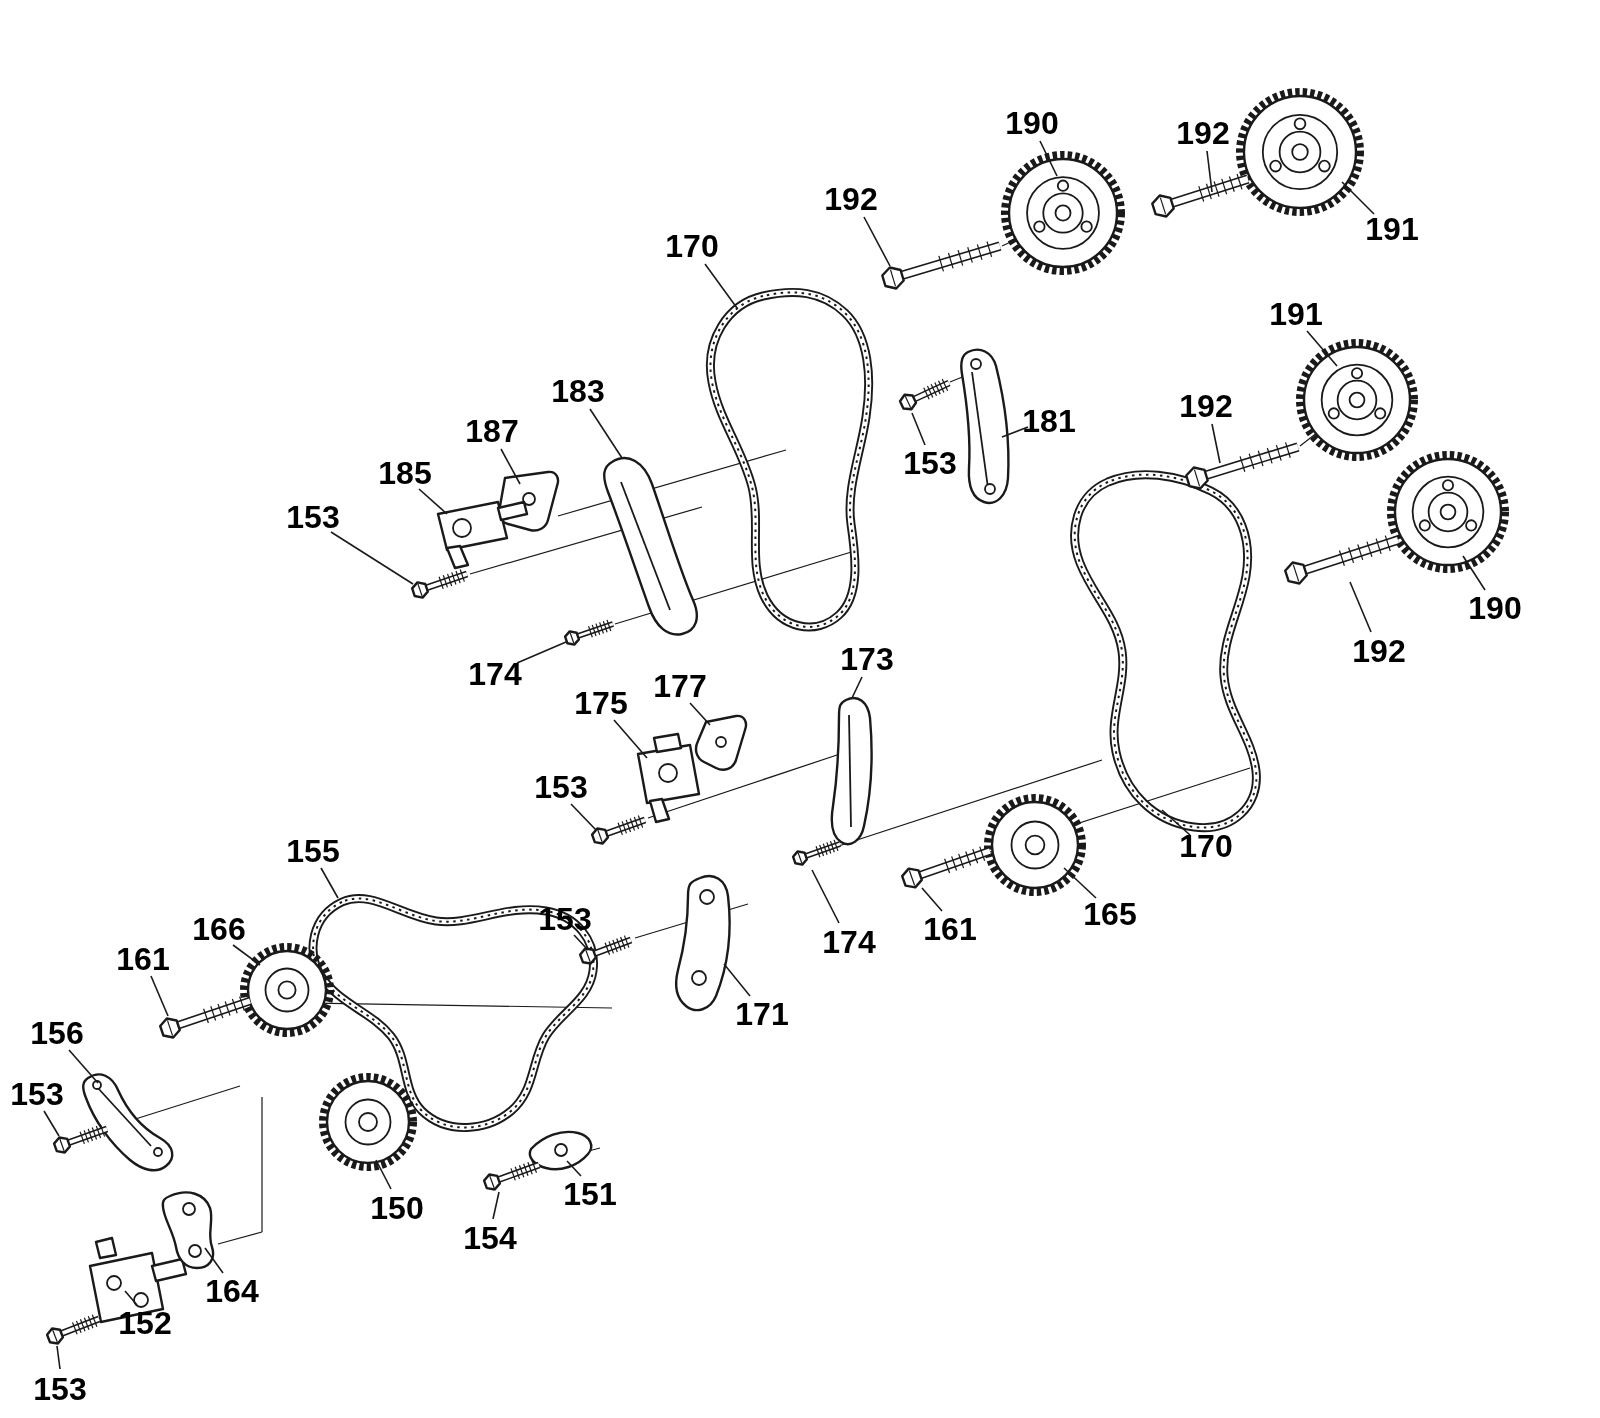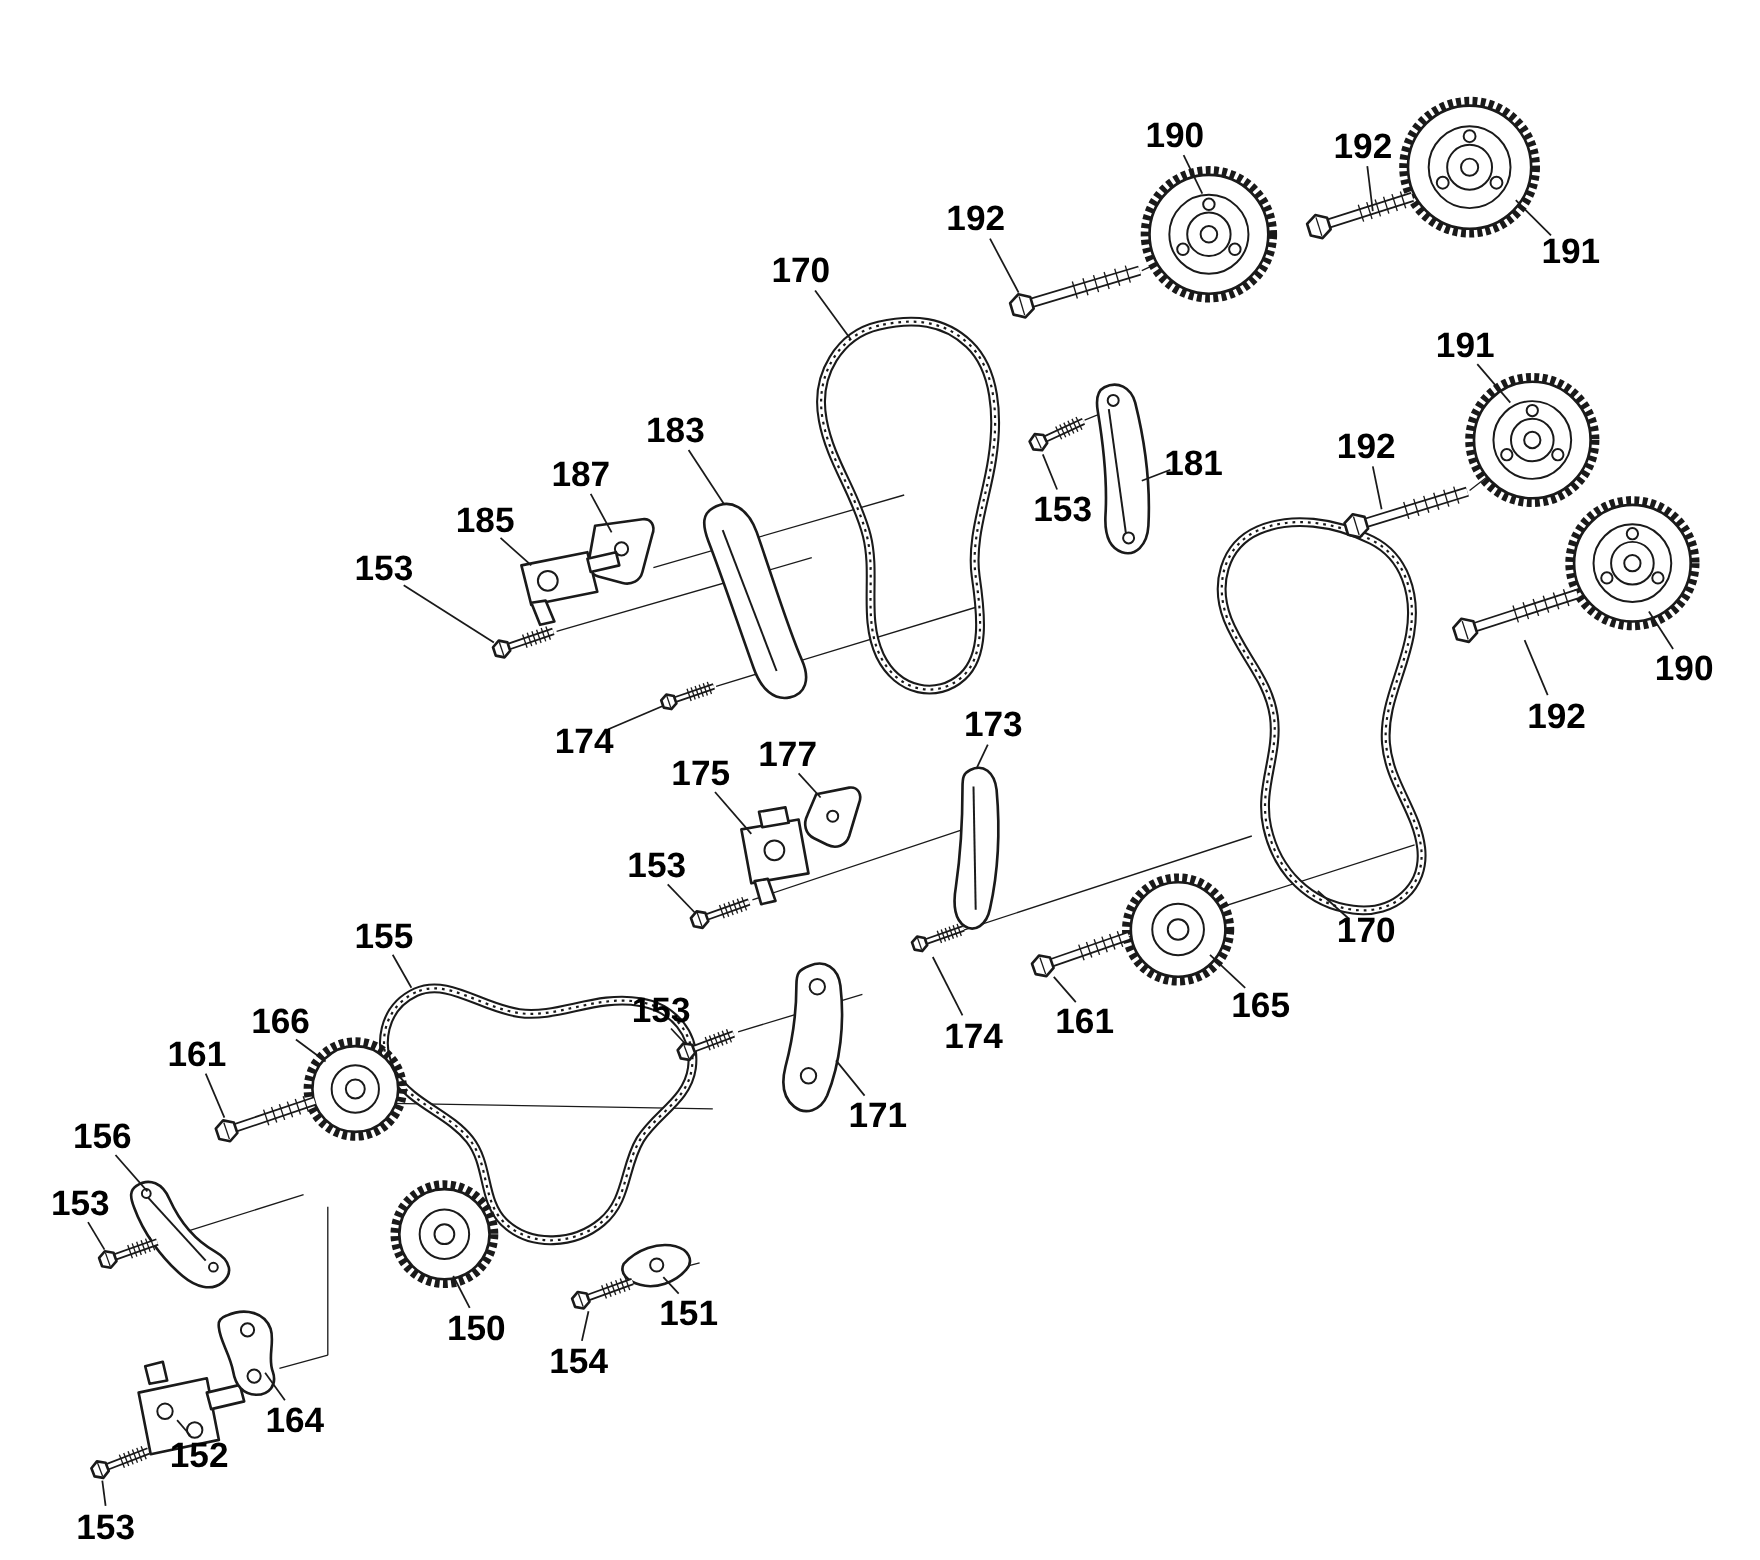--- a/index.html
+++ b/index.html
@@ -1,17 +1,17 @@
 <!DOCTYPE html>
 <html><head>
 <meta charset="utf-8">
 <style>
   html,body{margin:0;padding:0;background:#ffffff;}
   body{width:1600px;height:1418px;overflow:hidden;font-family:"Liberation Sans",sans-serif;}
-  .stage{position:relative;width:1488px;height:1418px;background:#ffffff;margin-left:36px;}
+  .stage{position:relative;width:1488px;height:1418px;background:#ffffff;}
   svg{display:block;width:1600px;height:1418px;}
   .part{fill:#ffffff;stroke:#1a1a1a;stroke-width:2.4;stroke-linejoin:round;}
   .hole{fill:#ffffff;stroke:#1a1a1a;stroke-width:1.8;}
   .line{fill:none;stroke:#1a1a1a;stroke-width:1.8;}
   .teeth{fill:none;stroke:#1a1a1a;stroke-width:8;stroke-dasharray:4.4 3.1;}
   .chain-outer{fill:none;stroke:#1a1a1a;stroke-width:9;}
   .chain-inner{fill:none;stroke:#ffffff;stroke-width:5.2;}
   .chain-links{fill:none;stroke:#1a1a1a;stroke-width:2;stroke-dasharray:2.5 4.5;}
   .axis{stroke:#1a1a1a;stroke-width:1.2;fill:none;}
   .leader{stroke:#1a1a1a;stroke-width:1.6;}

